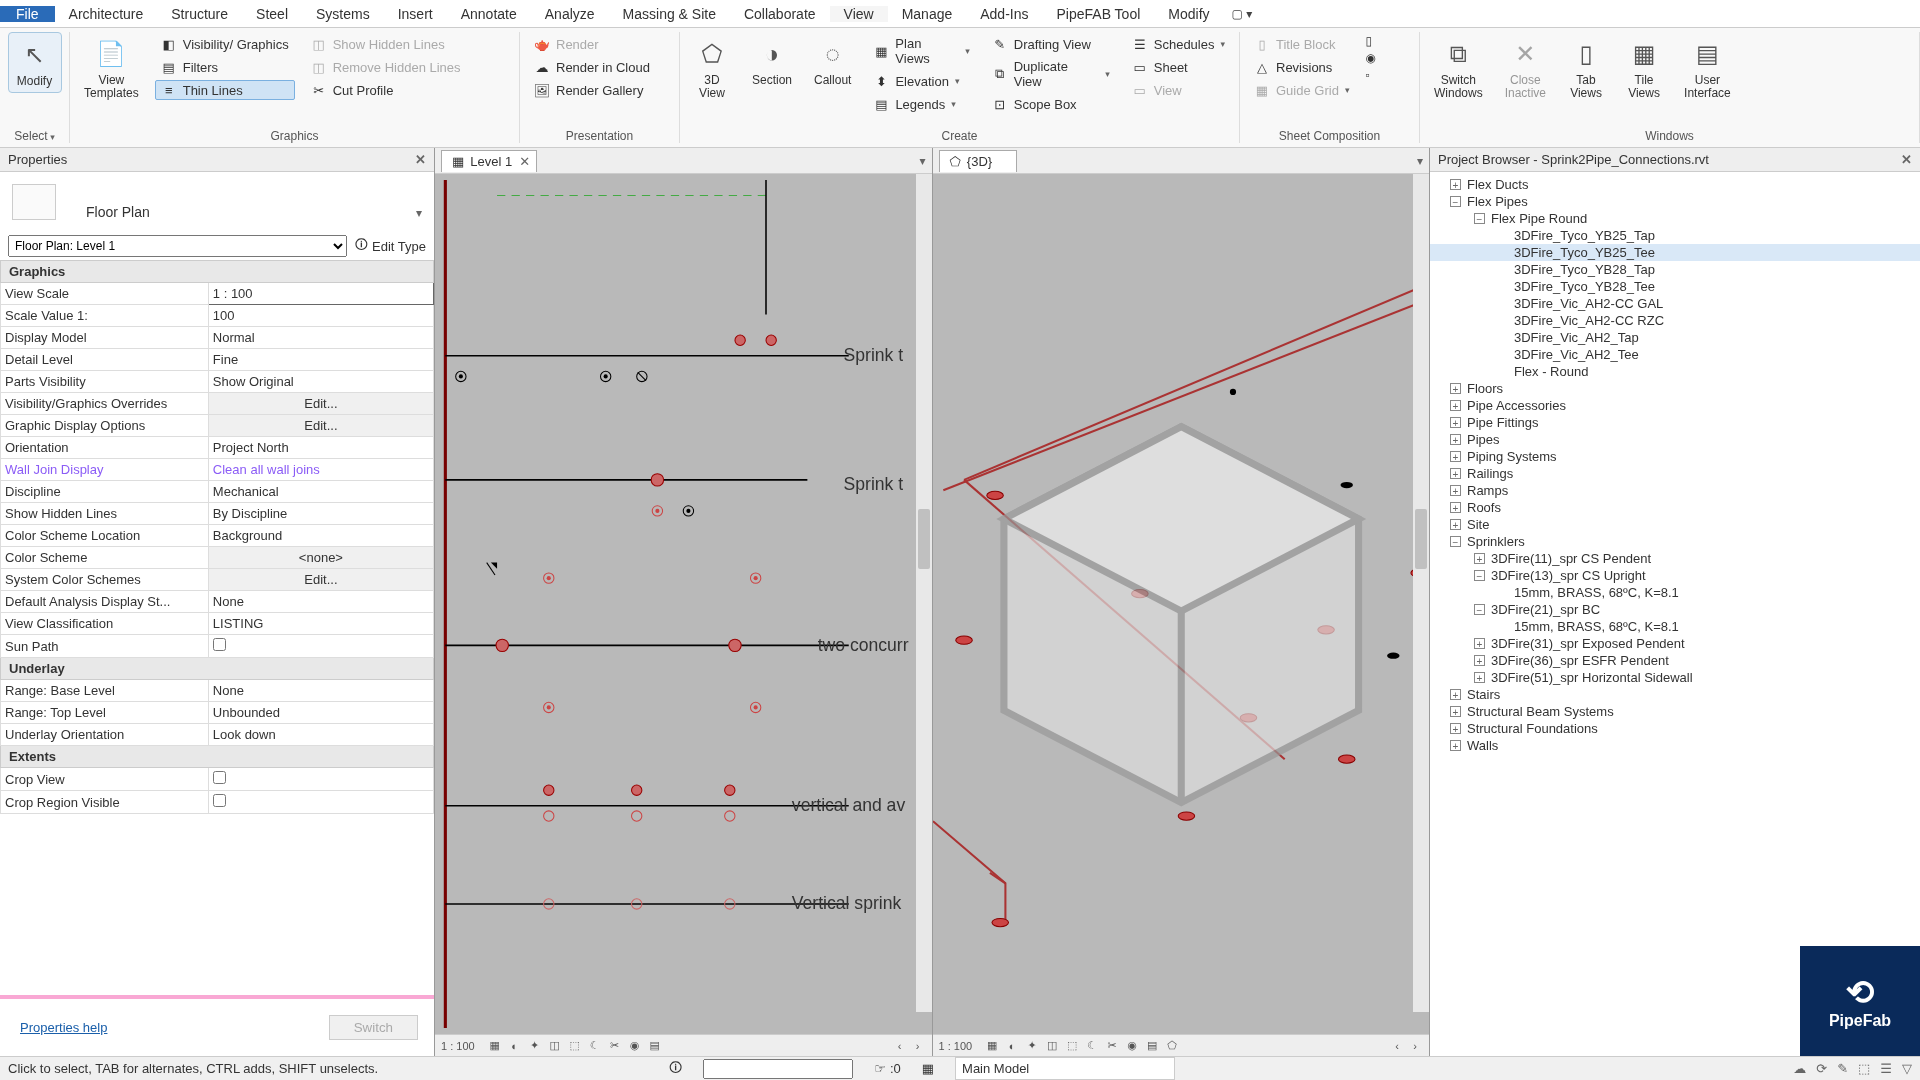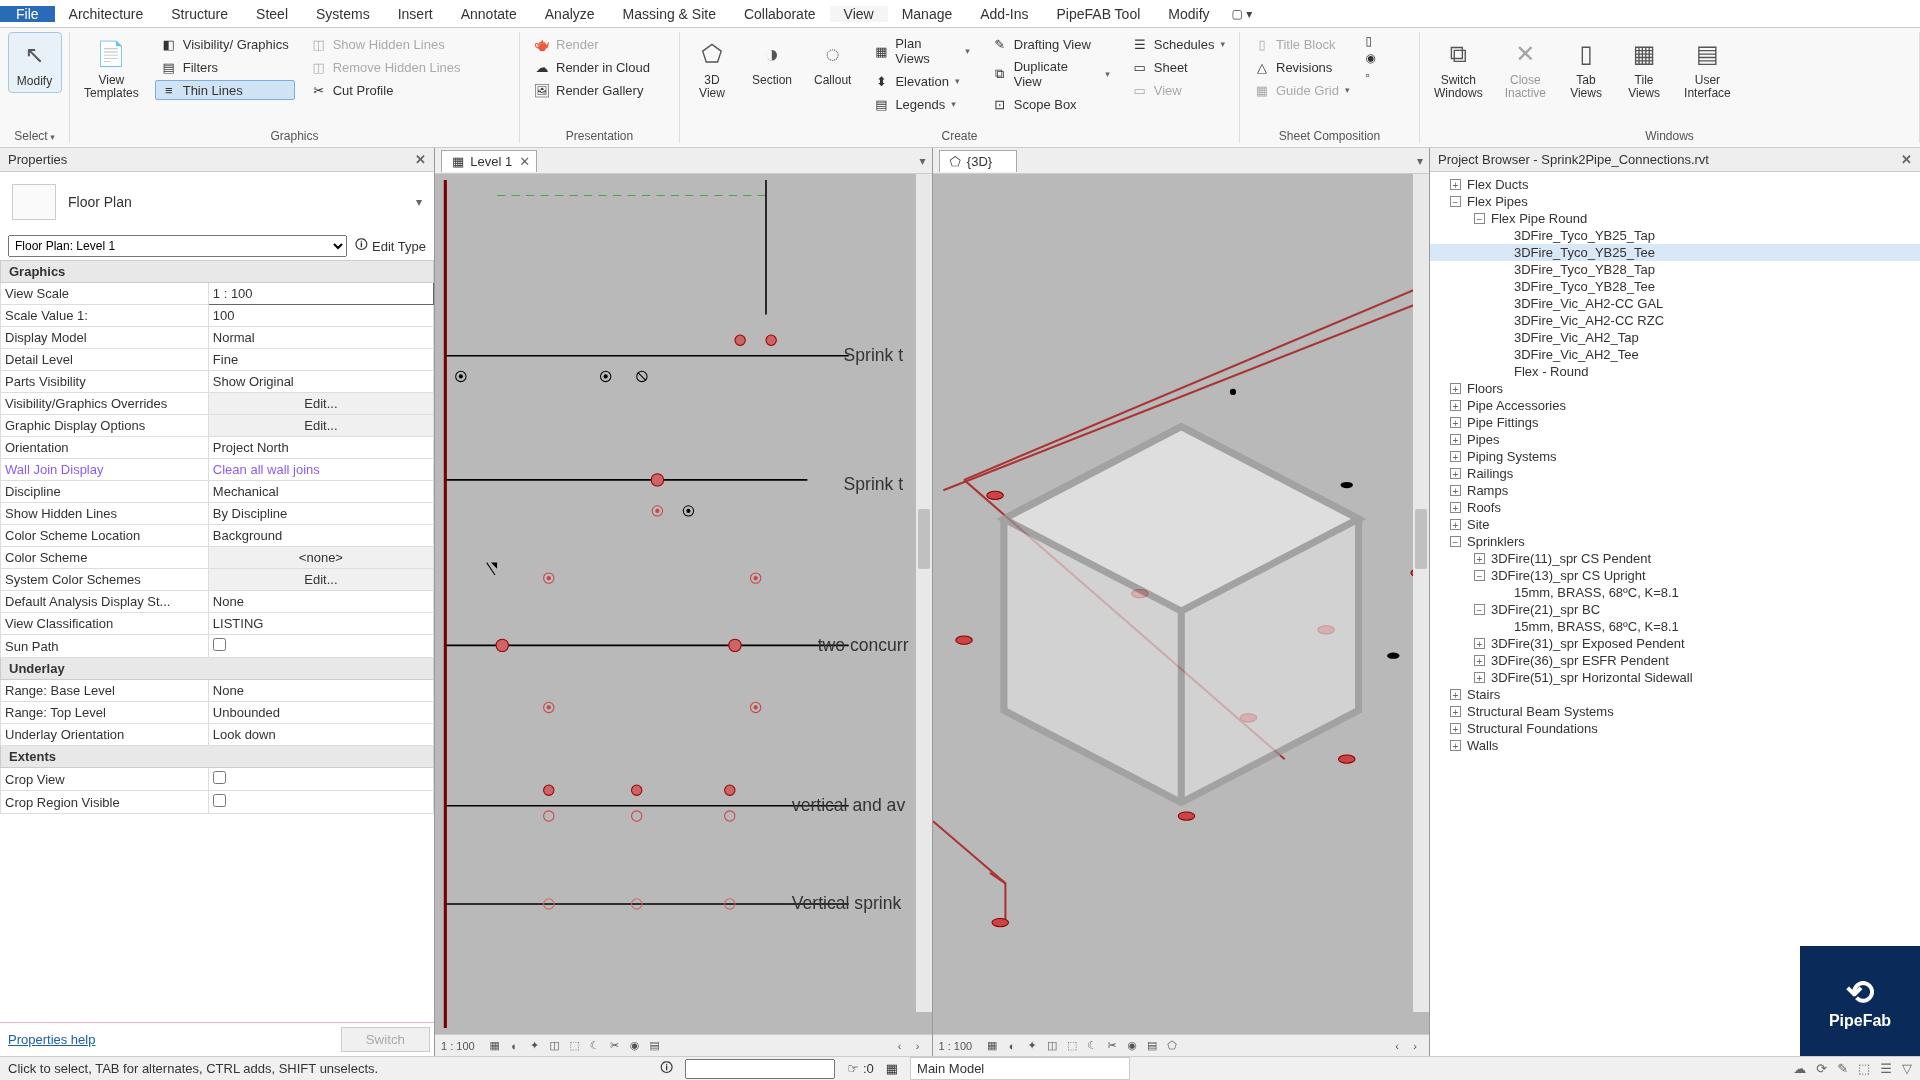--- a/index.html
+++ b/index.html
@@ -26,34 +26,34 @@
 .small-btn.disabled { color:#aaa; }
 .small-btn .si { width:16px; height:16px; display:inline-flex; align-items:center; justify-content:center; font-size:13px; }
 .modify { background:#e8f0f8; border:1px solid #a8c8e0; border-radius:4px; }
 .dd::after { content:" ▾"; font-size:9px; color:#666; }
 
 
 .workspace { display:flex; height:calc(100% - 28px - 120px - 24px); }
 .properties { width:435px; border-right:1px solid #999; display:flex; flex-direction:column; background:#fff; }
 .pane-title { background:#eee; padding:4px 8px; display:flex; justify-content:space-between; align-items:center; border-bottom:1px solid #ccc; font-size:13px; }
 .pane-title .x { cursor:pointer; font-weight:bold; color:#666; }
-.type-sel { display:flex; align-items:center; gap:12px; padding:12px; }
+.type-sel { display:flex; align-items:flex-end; gap:30px; padding:12px; }
 .type-sel .thumb { width:44px; height:36px; background:#fafafa; border:1px solid #ccc; }
 .type-sel .name { flex:1; font-size:14px; }
 .type-sel .ddc { color:#666; cursor:pointer; }
 .inst-row { display:flex; align-items:center; padding:3px 8px; gap:8px; }
 .inst-row select { flex:1; font-size:12px; padding:2px; }
 .inst-row .edit-type { display:flex; align-items:center; gap:4px; cursor:pointer; font-size:13px; }
 .prop-grid { flex:1; overflow:auto; position:relative; }
 .prop-grid table { width:100%; border-collapse:collapse; font-size:13px; }
 .prop-grid .section td { background:#e8e8e8; font-weight:bold; padding:3px 8px; border:1px solid #ccc; }
 .prop-grid .row td { border:1px solid #ddd; padding:3px 4px; }
 .prop-grid .row td:first-child { width:48%; }
 .prop-grid .editb { text-align:center; background:#f0f0f0; }
-.prop-foot { display:flex; border-top:1px solid #f9a8d4; padding:4px; align-items:center; }
+.prop-foot { display:flex; border-top:4px solid #f9a8d4; padding:16px; align-items:center; }
 .prop-foot .help { flex:1; color:#1a5faa; text-decoration:underline; cursor:pointer; font-size:13px; padding-left:4px; }
 .prop-foot button { padding:4px 24px; background:#f0f0f0; border:1px solid #ccc; color:#aaa; }
 
 .views { flex:1; display:flex; }
 .view { flex:1; border-right:1px solid #999; display:flex; flex-direction:column; position:relative; }
 .vtabs { height:26px; background:#eee; display:flex; align-items:center; border-bottom:1px solid #ccc; }
 .vtab { background:#fff; border:1px solid #aaa; border-bottom:none; padding:3px 24px 3px 10px; margin-left:6px; font-size:13px; position:relative; display:flex; align-items:center; gap:6px; }
 .vtab .vx { position:absolute; right:6px; cursor:pointer; color:#666; }
 .vtabs .drop { margin-left:auto; margin-right:6px; cursor:pointer; color:#666; }
 .canvas { flex:1; background:#b9b9b9; position:relative; overflow:hidden; }
@@ -67,21 +67,21 @@
 .cube { position:absolute; top:20px; right:30px; width:70px; height:60px; opacity:.7; }
 
 .browser { width:490px; display:flex; flex-direction:column; }
 .tree { flex:1; overflow:auto; padding:4px 0; font-size:13px; }
 .tn { display:flex; align-items:center; padding:1px 4px; cursor:pointer; gap:2px; }
 .tn .tw { width:14px; text-align:center; color:#666; font-size:10px; }
 .tn.sel { background:#d9e8f7; }
 .tn .sq { width:11px; height:11px; border:1px solid #888; display:inline-block; margin-right:4px; }
 .ind1 { padding-left:20px; } .ind2 { padding-left:44px; } .ind3 { padding-left:68px; }
 
-.status { height:24px; background:#f0f0f0; border-top:1px solid #ccc; display:flex; align-items:center; padding:0 8px; font-size:13px; gap:12px; }
+.status { height:24px; background:#f0f0f0; border-top:1px solid #ccc; display:flex; align-items:center; padding:0 8px; font-size:13px; gap:21px; }
 .status .msg { flex:0 0 640px; }
 .status .zero { display:flex; align-items:center; gap:4px; }
 .status input { width:150px; font-size:12px; padding:1px 4px; }
 .status .mm { width:220px; border:1px solid #ccc; padding:3px 6px; background:#fff; }
 .status .ricons { margin-left:auto; display:flex; gap:10px; color:#666; }
 .status .ricons span { cursor:pointer; }
 
 .pfab { position:absolute; right:0; bottom:24px; width:120px; height:110px; background:#0a2a5a; color:#fff; display:flex; flex-direction:column; align-items:center; justify-content:center; font-size:16px; font-weight:bold; }
 .pfab .logo { font-size:34px; }
 </style>

